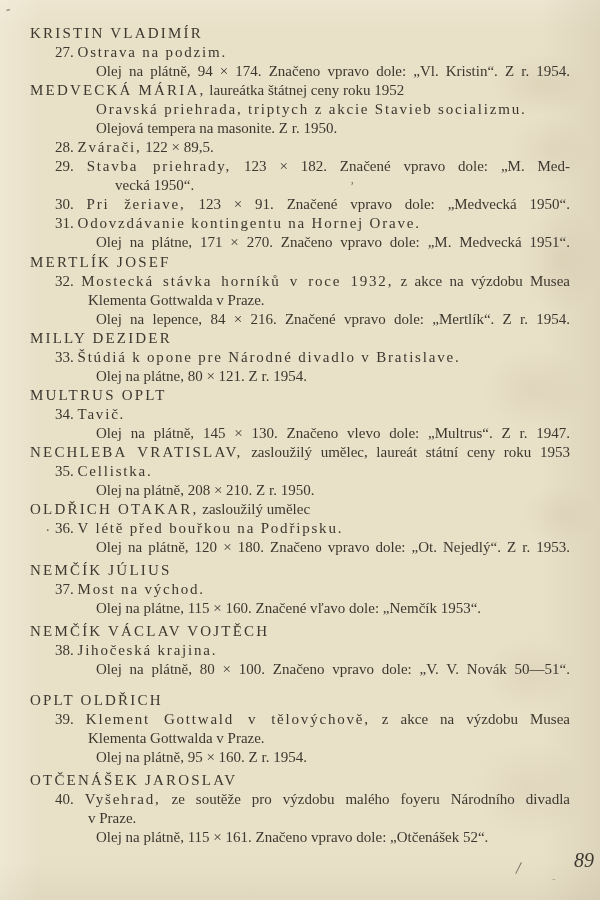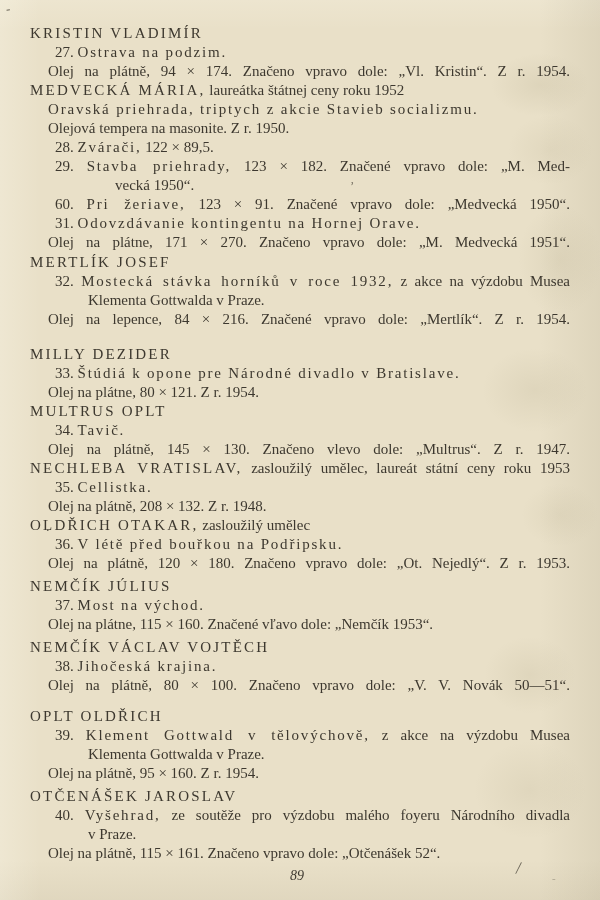--- a/index.html
+++ b/index.html
@@ -36,33 +36,33 @@
   }
   .content{position:absolute;top:24px;left:0;right:0;}
   .line{
     font-family:"Liberation Serif","DejaVu Serif",serif;
     font-size:15px;line-height:19px;
     color:var(--ink);
     padding-right:30px;
   }
   .ind-h{padding-left:30px;}
   .ind-n{padding-left:55px;}
-  .ind-d{padding-left:48px;}
+  .ind-d{padding-left:96px;}
   .ind-c1{padding-left:88px;}
   .ind-c2{padding-left:115px;}
   .sp{letter-spacing:1.8px;}
   .sph{letter-spacing:2.2px;text-align:right;}
   .plain{letter-spacing:0;}
   .justify{text-align:justify;text-align-last:justify;}
   .page-number{
-    position:absolute;left:0;right:6px;bottom:16px;
-    text-align:center;
+    position:absolute;left:0;right:6px;bottom:28px;
+    text-align:right;
     font-family:"Liberation Serif","DejaVu Serif",serif;
     font-style:italic;
-    font-size:14px;
+    font-size:20px;
     color:var(--ink);
   }
   .artifact{
     position:absolute;
     font-family:"Liberation Serif","DejaVu Serif",serif;
     color:var(--ink);
     pointer-events:none;
   }
 </style>
 </head>
@@ -72,36 +72,36 @@
   <div class="content">
       <div class="line ind-h"><span class="sph">KRISTIN VLADIMÍR</span></div>
       <div class="line ind-n"><span class="plain">27. </span><span class="sp">Ostrava na podzim.</span></div>
       <div class="line ind-d justify"><span class="plain">Olej na plátně, 94 × 174. Značeno vpravo dole: „Vl. Kristin“. Z r. 1954.</span></div>
       <div class="line ind-h"><span class="sph">MEDVECKÁ MÁRIA,</span><span class="plain"> laureátka štátnej ceny roku 1952</span></div>
       <div class="line ind-d"><span class="sp">Oravská priehrada, triptych z akcie Stavieb socializmu.</span></div>
       <div class="line ind-d"><span class="plain">Olejová tempera na masonite. Z r. 1950.</span></div>
       <div class="line ind-n"><span class="plain">28. </span><span class="sp">Zvárači,</span><span class="plain">  122 × 89,5.</span></div>
       <div class="line ind-n justify"><span class="plain">29. </span><span class="sp">Stavba priehrady,</span><span class="plain"> 123 × 182. Značené vpravo dole: „M. Med-</span></div>
       <div class="line ind-c2"><span class="plain">vecká 1950“.</span></div>
-      <div class="line ind-n justify"><span class="plain">60. </span><span class="sp">Pri žeriave,</span><span class="plain"> 123 × 91. Značené vpravo dole: „Medvecká 1950“.</span></div>
+      <div class="line ind-n justify"><span class="plain">30. </span><span class="sp">Pri žeriave,</span><span class="plain"> 123 × 91. Značené vpravo dole: „Medvecká 1950“.</span></div>
       <div class="line ind-n"><span class="plain">31. </span><span class="sp">Odovzdávanie kontingentu na Hornej Orave.</span></div>
       <div class="line ind-d justify"><span class="plain">Olej na plátne, 171 × 270. Značeno vpravo dole: „M. Medvecká 1951“.</span></div>
       <div class="line ind-h" style="margin-top: 1px;"><span class="sph">MERTLÍK JOSEF</span></div>
       <div class="line ind-n justify"><span class="plain">32. </span><span class="sp">Mostecká stávka horníků v roce 1932,</span><span class="plain"> z akce na výzdobu Musea</span></div>
       <div class="line ind-c1"><span class="plain">Klementa Gottwalda v Praze.</span></div>
       <div class="line ind-d justify"><span class="plain">Olej na lepence, 84 × 216. Značené vpravo dole: „Mertlík“. Z r. 1954.</span></div>
-      <div class="line ind-h" style="margin-top: 16px;"><span class="sph">MILLY DEZIDER</span></div>
+      <div class="line ind-h" style="margin-top: 0;"><span class="sph">MILLY DEZIDER</span></div>
       <div class="line ind-n"><span class="plain">33. </span><span class="sp">Štúdiá k opone pre Národné divadlo v Bratislave.</span></div>
       <div class="line ind-d"><span class="plain">Olej na plátne, 80 × 121. Z r. 1954.</span></div>
       <div class="line ind-h"><span class="sph">MULTRUS OPLT</span></div>
       <div class="line ind-n"><span class="plain">34. </span><span class="sp">Tavič.</span></div>
       <div class="line ind-d justify"><span class="plain">Olej na plátně, 145 × 130. Značeno vlevo dole: „Multrus“. Z r. 1947.</span></div>
       <div class="line ind-h justify"><span class="sph">NECHLEBA VRATISLAV,</span><span class="plain"> zasloužilý umělec, laureát státní ceny roku 1953</span></div>
       <div class="line ind-n"><span class="plain">35. </span><span class="sp">Cellistka.</span></div>
-      <div class="line ind-d"><span class="plain">Olej na plátně, 208 × 132. Z r. 1948.</span></div>
+      <div class="line ind-d"><span class="plain">Olej na plátně, 208 × 210. Z r. 1950.</span></div>
       <div class="line ind-h"><span class="sph">OLDŘICH OTAKAR,</span><span class="plain"> zasloužilý umělec</span></div>
       <div class="line ind-n"><span class="plain">36. </span><span class="sp">V létě před bouřkou na Podřipsku.</span></div>
       <div class="line ind-d justify"><span class="plain">Olej na plátně, 120 × 180. Značeno vpravo dole: „Ot. Nejedlý“. Z r. 1953.</span></div>
       <div class="line ind-h" style="margin-top: 4px;"><span class="sph">NEMČÍK JÚLIUS</span></div>
       <div class="line ind-n"><span class="plain">37. </span><span class="sp">Most na východ.</span></div>
       <div class="line ind-d"><span class="plain">Olej na plátne, 115 × 160. Značené vľavo dole: „Nemčík 1953“.</span></div>
       <div class="line ind-h" style="margin-top: 4px;"><span class="sph">NEMČÍK VÁCLAV VOJTĚCH</span></div>
       <div class="line ind-n"><span class="plain">38. </span><span class="sp">Jihočeská krajina.</span></div>
       <div class="line ind-d justify"><span class="plain">Olej na plátně, 80 × 100. Značeno vpravo dole: „V. V. Novák 50—51“.</span></div>
       <div class="line ind-h" style="margin-top: 12px;"><span class="sph">OPLT OLDŘICH</span></div>

